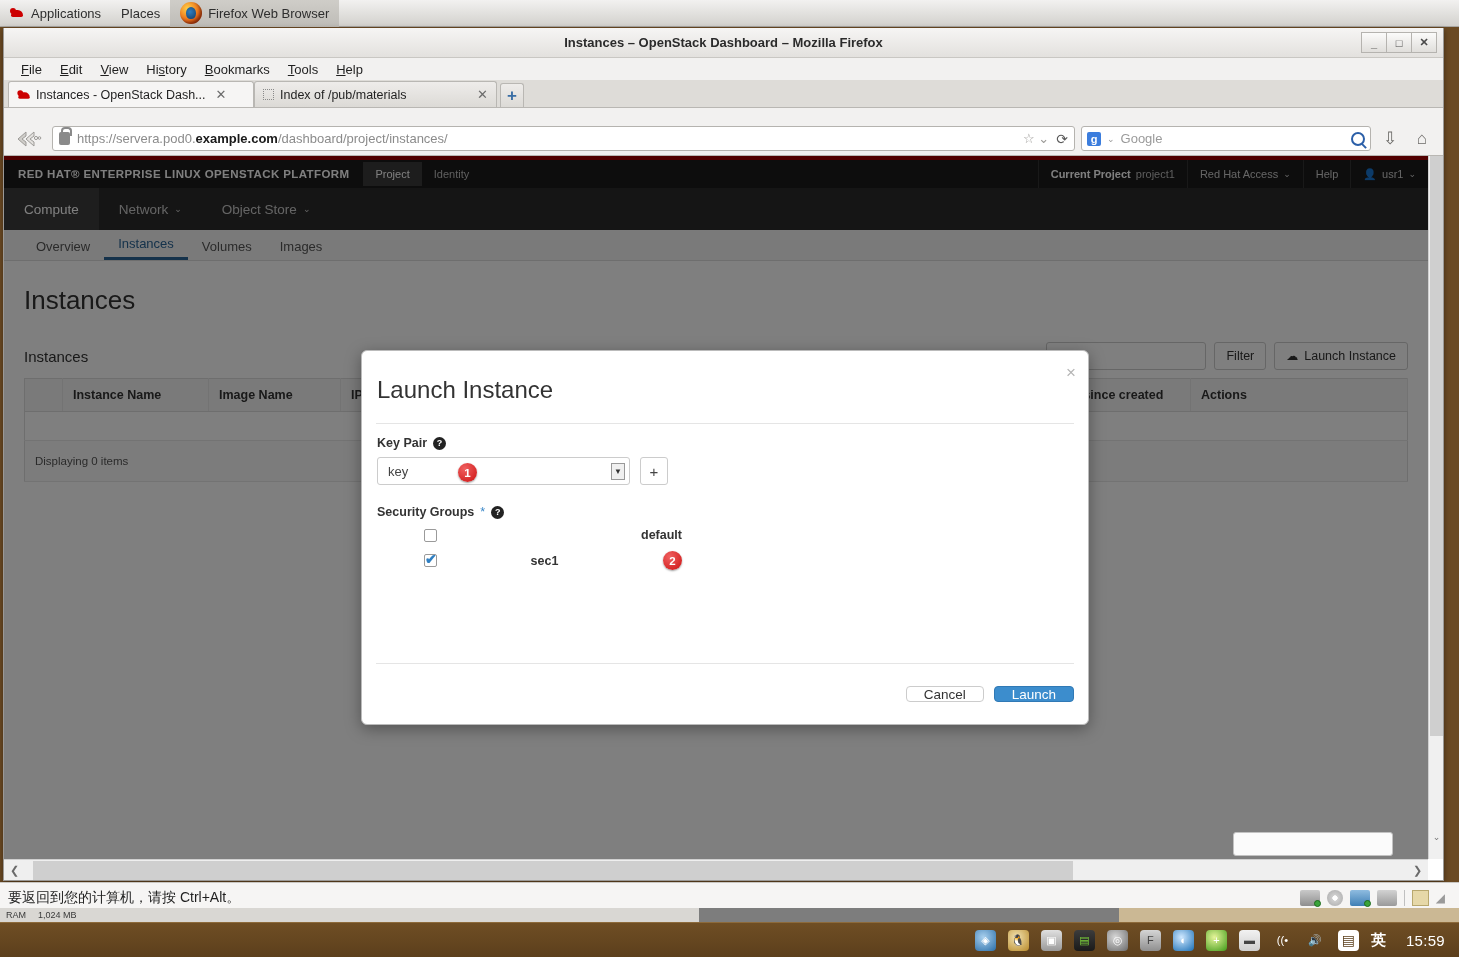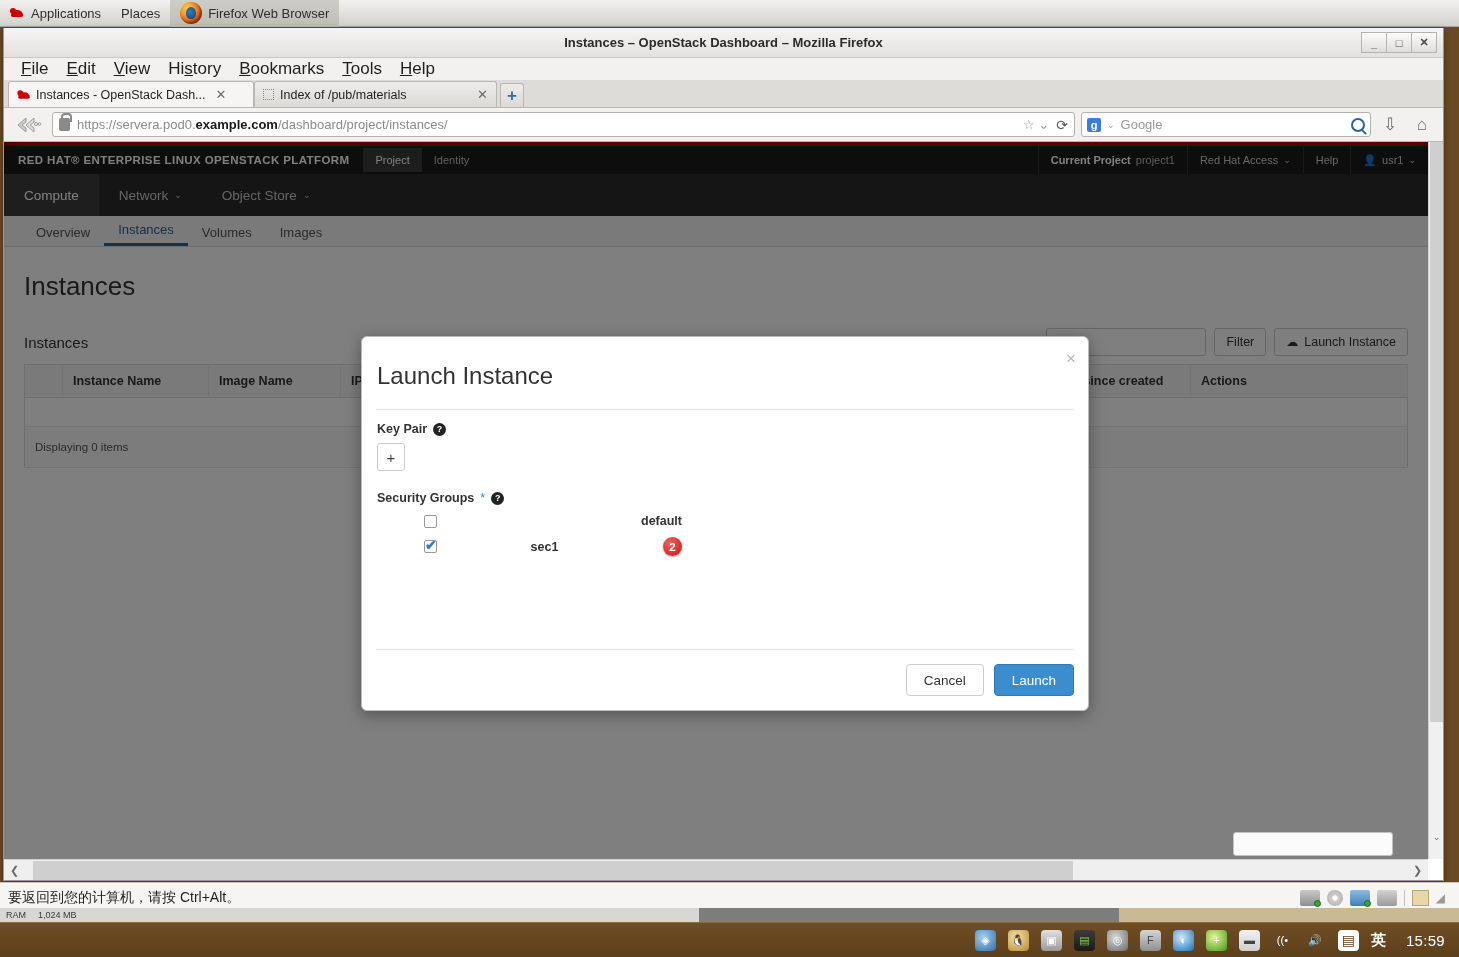--- a/index.html
+++ b/index.html
@@ -60,21 +60,21 @@
   }
   #winbtns{ position:absolute; right:6px; top:4px; display:flex; gap:0px; }
   #winbtns .wb{
     width:26px;height:21px;border:1px solid #b5b3af;
     background:linear-gradient(to bottom,#fbfbfa,#e0dedb);
     display:flex;align-items:center;justify-content:center;
     font-size:11px;color:#4a4a4a; margin-left:-1px;
   }
   #menubar{
     height:22px; display:flex; align-items:center; padding-left:8px;
-    font-size:17px; color:#1f1f1f; background:#f2f1f0;
+    font-size:13px; color:#1f1f1f; background:#f2f1f0;
   }
   #menubar .mi{ padding:2px 9px; }
   #menubar .mi u{ text-decoration:underline; }
 
   #tabstrip{
     height:28px; background:#dedcd8; display:flex; align-items:flex-end;
     padding-left:4px; border-bottom:1px solid #b9b7b3;
   }
   .tab{
     height:26px; display:flex; align-items:center; gap:6px;
@@ -93,21 +93,21 @@
   #newtab{
     width:24px;height:24px;display:flex;align-items:center;justify-content:center;
     color:#3a6ea5; font-size:17px; font-weight:bold;
     border:1px solid #b9b7b3; border-bottom:none; border-radius:3px 3px 0 0;
     background:linear-gradient(to bottom,#eeecea,#dcdad6);
     margin-left:3px;
   }
 
   #navbar{
     height:34px; background:#f2f1f0; display:flex; align-items:center; gap:6px;
-    padding:0 8px; border-bottom:1px solid #b9b7b3;
+    padding:0 8px; border-bottom:1px solid #b9b7b3;margin-top:14px;
   }
   #backfwd{ width:34px;height:24px; display:flex; align-items:center; color:#8d8b88; }
   #urlbar{
     flex:1; height:25px; background:#fff; border:1px solid #b5b3af; border-radius:3px;
     display:flex; align-items:center; padding:0 6px; gap:7px; font-size:13px;
   }
   .lockicon{
     width:11px;height:13px;background:#8a8a8a;border-radius:2px;position:relative;flex:0 0 11px;
   }
   .lockicon::before{
@@ -254,21 +254,21 @@
     background:radial-gradient(circle at 35% 30%,#f06060,#cc1111);
     color:#fff;font-size:11.5px;font-weight:bold;
     display:inline-flex;align-items:center;justify-content:center;
     box-shadow:0 1px 2px rgba(0,0,0,.4);
   }
   #modal-foot{
     height:61px; border-top:1px solid #e5e5e5; margin:0 14px;
     display:flex; align-items:center; justify-content:flex-end; gap:10px;
   }
   .mbtn{
-    height:32px; padding:0 17px; border-radius:4px; font-size:13.5px;
+    height:16px; padding:0 17px; border-radius:4px; font-size:13.5px;
     display:flex; align-items:center;
   }
   #cancel-btn{ background:#fff; border:1px solid #ccc; color:#333; }
   #launch-btn{ background:#3c8dcd; border:1px solid #3079b5; color:#fff; }
 
   
   #vscroll{
     position:absolute; right:0; top:0; bottom:21px; width:15px; background:#f0f0f0;
     border-left:1px solid #d0d0d0; z-index:70;
   }
@@ -513,20 +513,25 @@
 
       <div id="modal-body">
         <div id="modal-left">
 
           <div class="fld-label">
             <span>Key Pair</span>
             <span class="help-dot">?</span>
           </div>
 
           <div id="keypair-row">
+            <div id="keypair-select">
+              <span>key</span>
+              <span class="badge" style="position:absolute;left:80px;top:5px;">1</span>
+              <span class="selarrow">▼</span>
+            </div>
             <div id="addkey-btn">+</div>
           </div>
 
           <div id="secgroups">
             <div class="fld-label">
               <span>Security Groups</span>
               <span class="reqstar">*</span>
               <span class="help-dot">?</span>
             </div>
 

